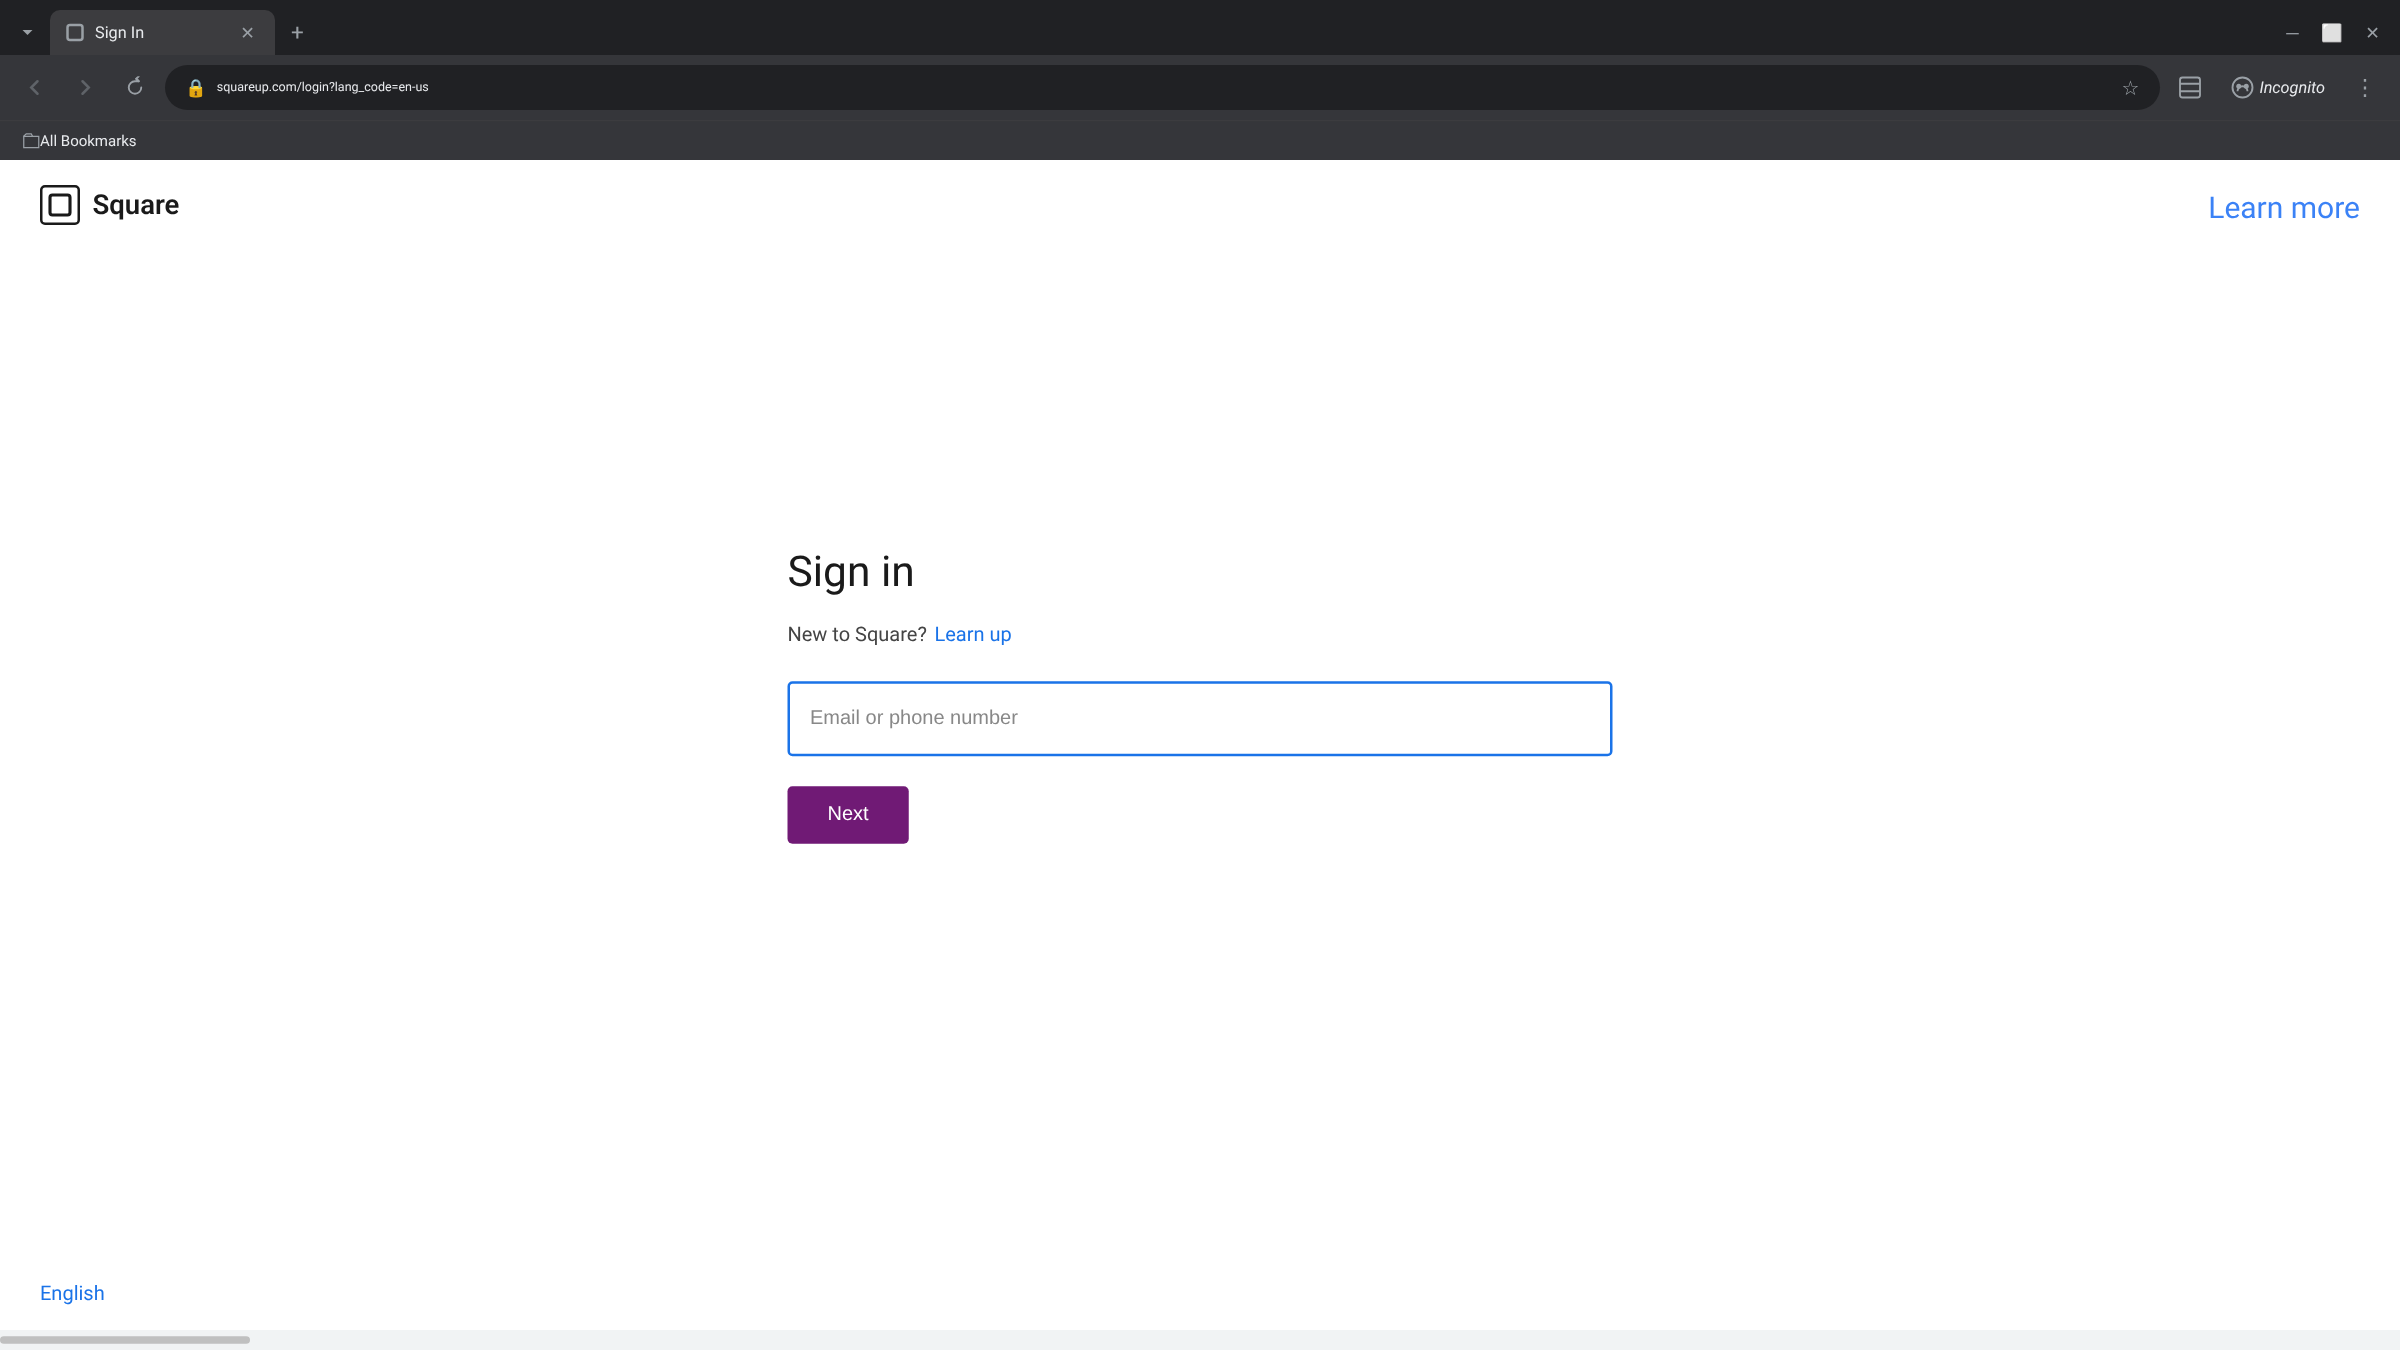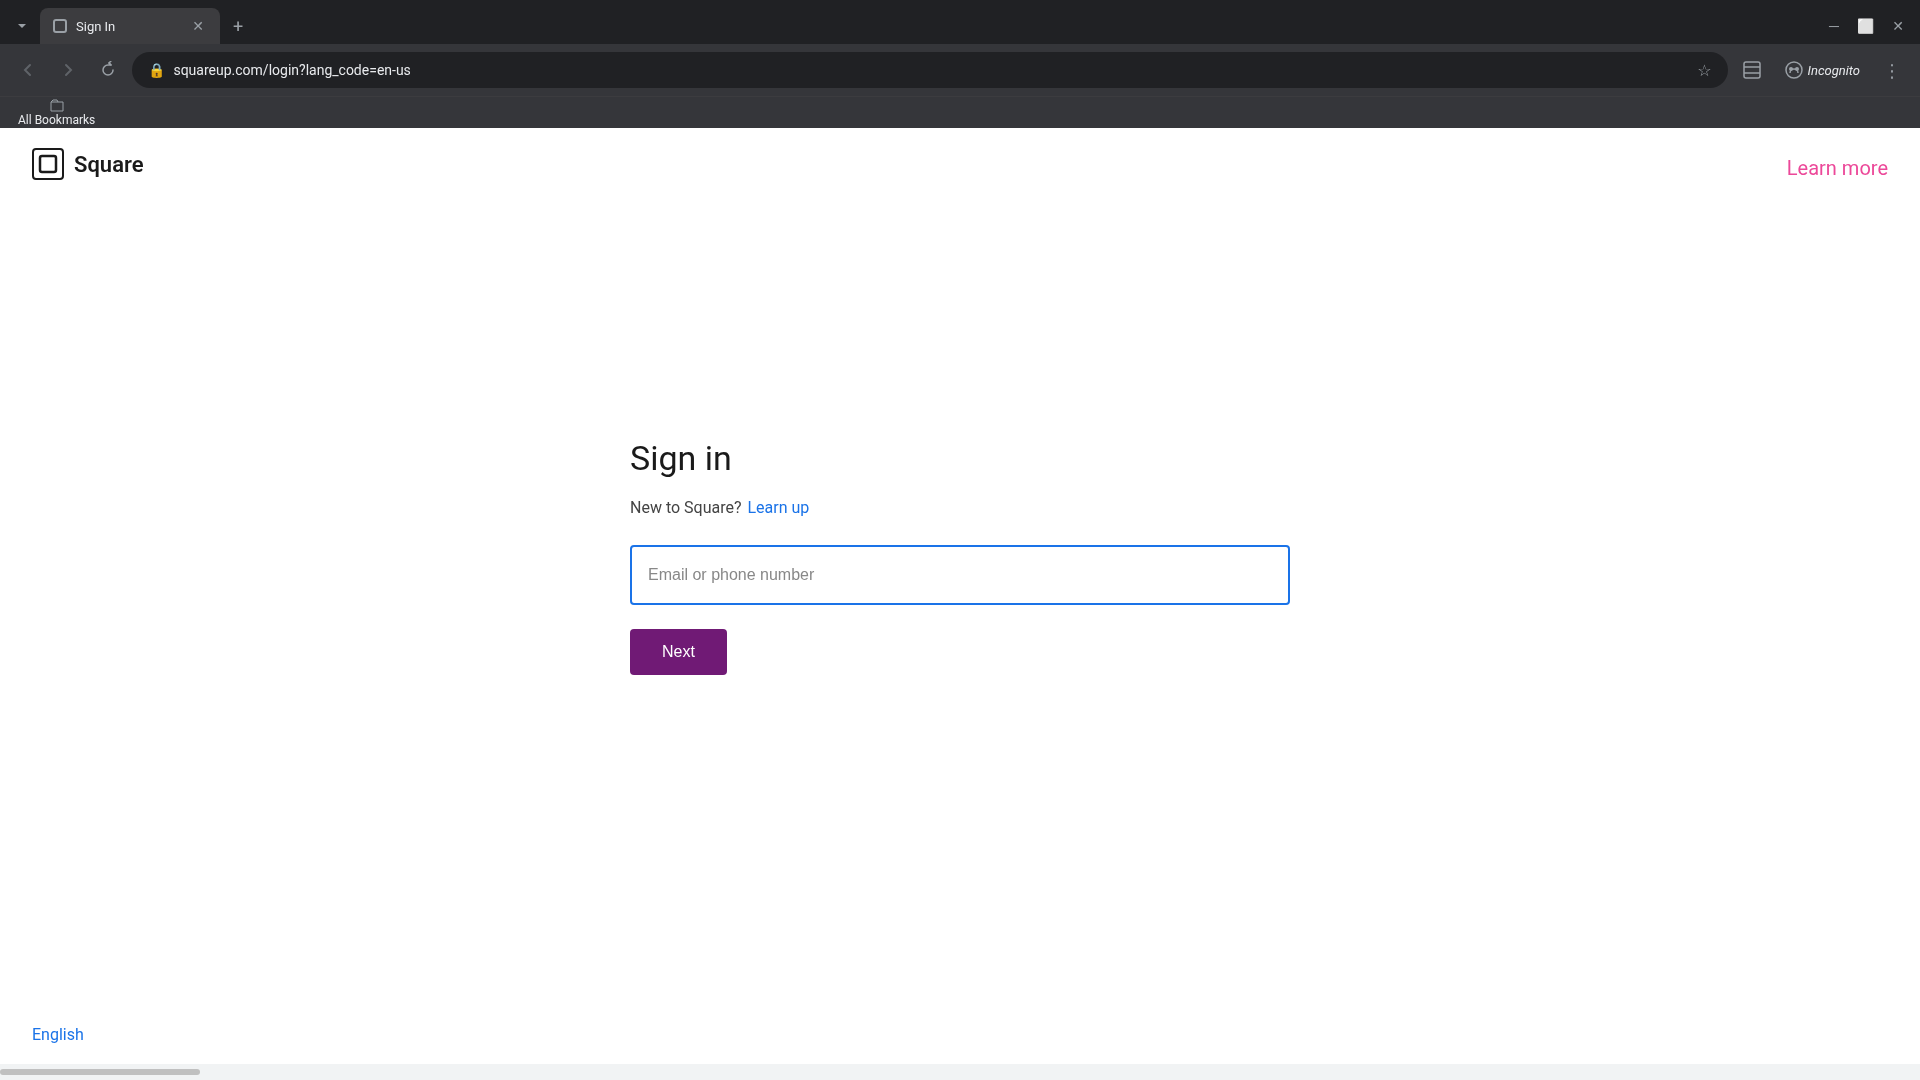--- a/index.html
+++ b/index.html
@@ -158,21 +158,21 @@
       gap: 8px;
     }
 
     .lock-icon {
       color: #9aa0a6;
       font-size: 14px;
     }
 
     .address-text {
       color: #e8eaed;
-      font-size: 14px;
+      font-size: 10px;
       flex: 1;
     }
 
     .star-icon {
       color: #9aa0a6;
       font-size: 16px;
       cursor: pointer;
     }
 
     .profile-btn {
@@ -218,28 +218,27 @@
       align-items: center;
       padding: 4px 12px;
       gap: 4px;
       height: 32px;
       background: #35363a;
       border-top: 1px solid #3c3c3f;
     }
 
     .bookmark-item {
       display: flex;
-      align-items: center;
+      align-items: flex-start;
       gap: 0;
       color: #e8eaed;
       font-size: 12px;
       padding: 2px 6px;
       border-radius: 4px;
       cursor: pointer;
-      flex-direction: column;
     }
 
     
     .page-content {
       flex: 1;
       background: #fff;
       position: relative;
       display: flex;
       flex-direction: column;
     }
@@ -271,22 +270,22 @@
       color: #1a1a1a;
     }
 
     .logo-text {
       font-size: 22px;
       font-weight: 600;
       color: #1a1a1a;
     }
 
     .learn-more-link {
-      color: #ec4899;
-      font-size: 20px;
+      color: #3b82f6;
+      font-size: 24px;
       text-decoration: none;
       cursor: pointer;
       margin-top: 26px;
     }
 
     .main-content {
       flex: 1;
       display: flex;
       align-items: center;
       justify-content: center;

